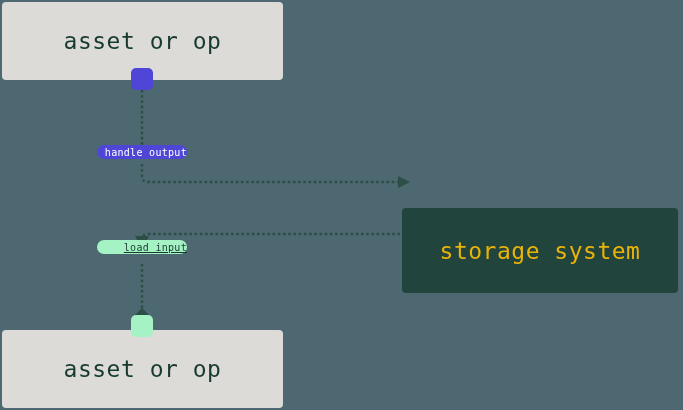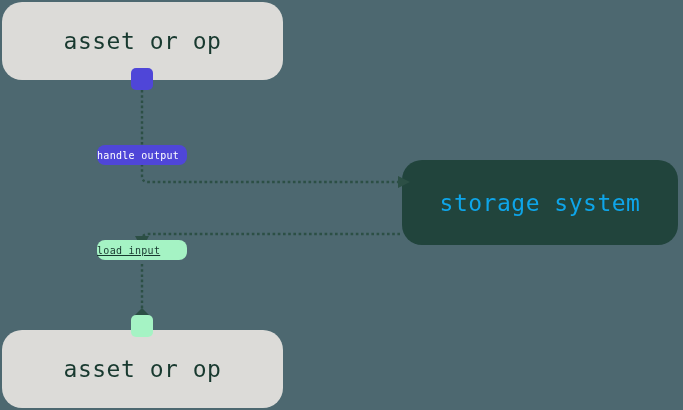--- a/index.html
+++ b/index.html
@@ -19,44 +19,45 @@
     height: 410px;
   }
 
   
   .node {
     position: absolute;
     box-sizing: border-box;
     display: flex;
     align-items: center;
     justify-content: center;
-    border-radius: 20px;
+    border-radius: 4px;
     font-family: "DejaVu Sans Mono", monospace;
     white-space: nowrap;
   }
   .node-asset {
     background: #dcdbd8;
     color: #18392f;
     font-size: 23px;
     letter-spacing: 0.5px;
     border: none;
   }
   .node-iomanager {
     background: #ffffff;
     color: #18392f;
     border: 2px solid #1e4439;
     font-size: 23px;
     letter-spacing: 0.5px;
     z-index: 6;
   }
   .node-storage {
     background: #21443c;
-    color: #0ea5e9;
+    color: #eab308;
     font-size: 23px;
     letter-spacing: 0.5px;
+    margin-top: 48px;
   }
 
   #asset-top    { left: 2px;   top: 2px;   width: 281px; height: 78px; }
   #io-manager   { left: 2px;   top: 160px; width: 281px; height: 82px; }
   #asset-bottom { left: 2px;   top: 330px; width: 281px; height: 78px; }
   #storage      { left: 402px; top: 160px; width: 276px; height: 85px; }
 
   
   .port {
     position: absolute;
@@ -67,22 +68,22 @@
   }
   #port-output { left: 131px; top: 68px;  background: #4f46d8; }
   #port-input  { left: 131px; top: 315px; background: #a5f3c4; }
 
   
   .edge-label {
     position: absolute;
     box-sizing: border-box;
     display: flex;
     align-items: center;
-    justify-content: flex-start;
-    height: 20px;
+    justify-content: flex-end;
+    height: 14px;
     border-radius: 8px;
     font-family: "DejaVu Sans Mono", monospace;
     font-size: 10px;
     letter-spacing: 0.3px;
     white-space: nowrap;
     z-index: 9;
   }
   #label-handle-output {
     left: 97px; top: 145px; width: 90px;
     background: #4f46d8;

